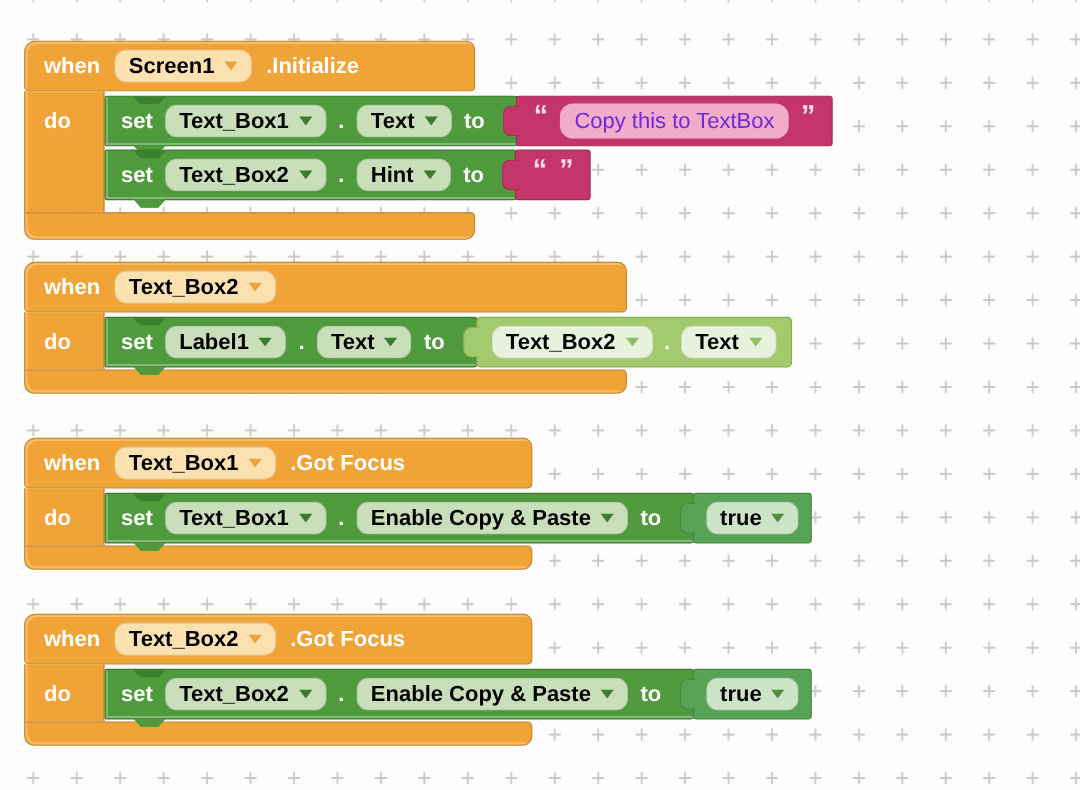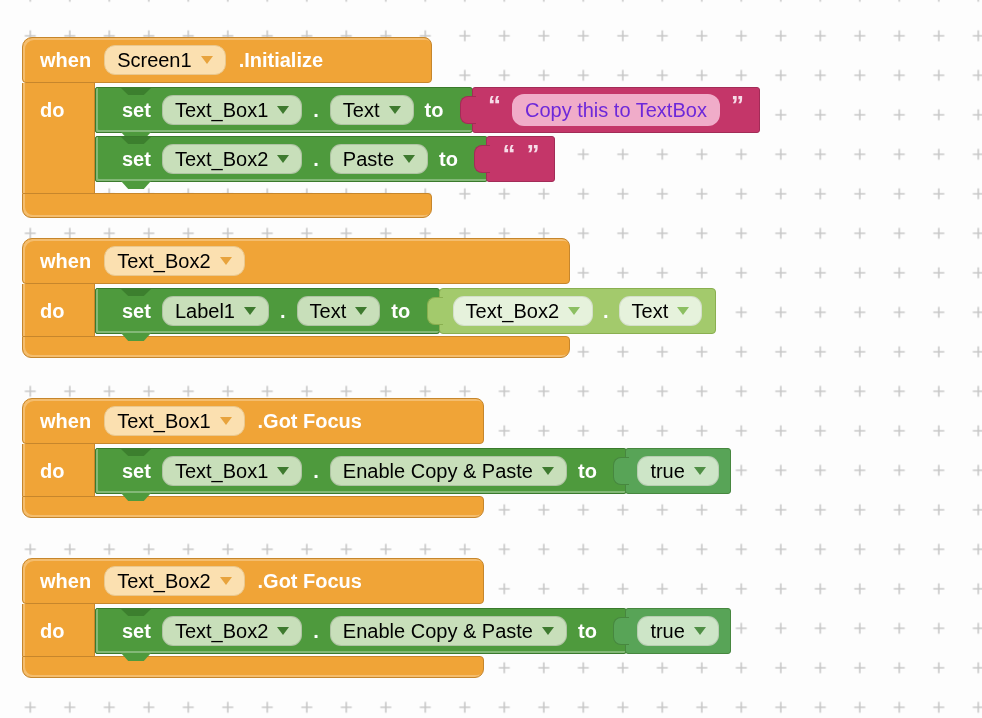--- a/index.html
+++ b/index.html
@@ -28,38 +28,38 @@
   .strip .wlab{line-height:46px;}
   .foot{position:absolute;left:0;top:calc(46px + var(--sh));width:100%;height:var(--fh);
        background:var(--orange);border:1.5px solid var(--orange-bd);
        border-radius:0 4px 9px 9px;z-index:1;
        box-shadow:inset 2px -2px 0 rgba(255,255,255,.28);}
   .slot{position:absolute;left:73px;top:46px;height:var(--sh);z-index:2;}
 
   .wlab{color:#fff;font-weight:bold;font-size:20px;white-space:nowrap;}
 
   .field{display:inline-flex;align-items:center;gap:9px;height:30px;padding:0 12px;
-       border-radius:11px;font-size:20px;color:#000;white-space:nowrap;flex:none;}
+       border-radius:11px;font-size:20px;color:#000;white-space:nowrap;flex:none;font-weight:bold;}
   .cream{background:var(--cream);border:1px solid var(--cream-bd);}
   .sage{background:var(--sage);border:1px solid rgba(0,0,0,.12);}
   .lime{background:var(--lime);border:1px solid rgba(0,0,0,.08);}
   .lsage{background:var(--lsage);border:1px solid rgba(0,0,0,.1);}
 
   .tri{width:0;height:0;border-left:6.5px solid transparent;border-right:6.5px solid transparent;
        border-top:8px solid #000;flex:none;}
   .tri-or{border-top-color:#E8A33C;}
   .tri-dg{border-top-color:var(--tri-dg);}
   .tri-lg{border-top-color:var(--tri-lg);}
   .tri-log{border-top-color:var(--tri-log);}
 
   
   .stmt{display:flex;height:46px;margin-top:3px;position:relative;}
   .stmt.first{margin-top:4px;}
   .green{position:relative;display:inline-flex;align-items:center;gap:11px;height:46px;
-       padding-left:26px;background:var(--setg);border:1.5px solid var(--setg-bd);
+       padding-left:14px;background:var(--setg);border:1.5px solid var(--setg-bd);
        border-radius:2px 3px 3px 2px;
        box-shadow:inset 2px -2px 0 rgba(255,255,255,.3);}
   .green::before{content:"";position:absolute;top:0;left:25px;width:30px;height:7px;
        background:var(--setg-bd);clip-path:polygon(0 0,100% 0,76% 100%,24% 100%);opacity:.85;}
   .green::after{content:"";position:absolute;bottom:-8px;left:25px;width:30px;height:8px;
        background:var(--setg);clip-path:polygon(0 0,100% 0,76% 100%,24% 100%);
        filter:drop-shadow(0 1.5px 0 rgba(255,255,255,.55));}
   .socket{width:18px;flex:none;}
 
   
@@ -127,21 +127,21 @@
       </div>
       <div class="stmt">
         <div class="green">
           <span class="wlab">set</span>
           <span class="field sage">
             <span>Text_Box2</span>
             <i class="tri tri-dg"></i>
           </span>
           <span class="wlab dot">.</span>
           <span class="field sage">
-            <span>Paste</span>
+            <span>Hint</span>
             <i class="tri tri-dg"></i>
           </span>
           <span class="wlab">to</span>
           <span class="socket"></span>
         </div>
         <div class="val str">
           <span class="q">“</span>
           <span class="q">”</span>
         </div>
       </div>

